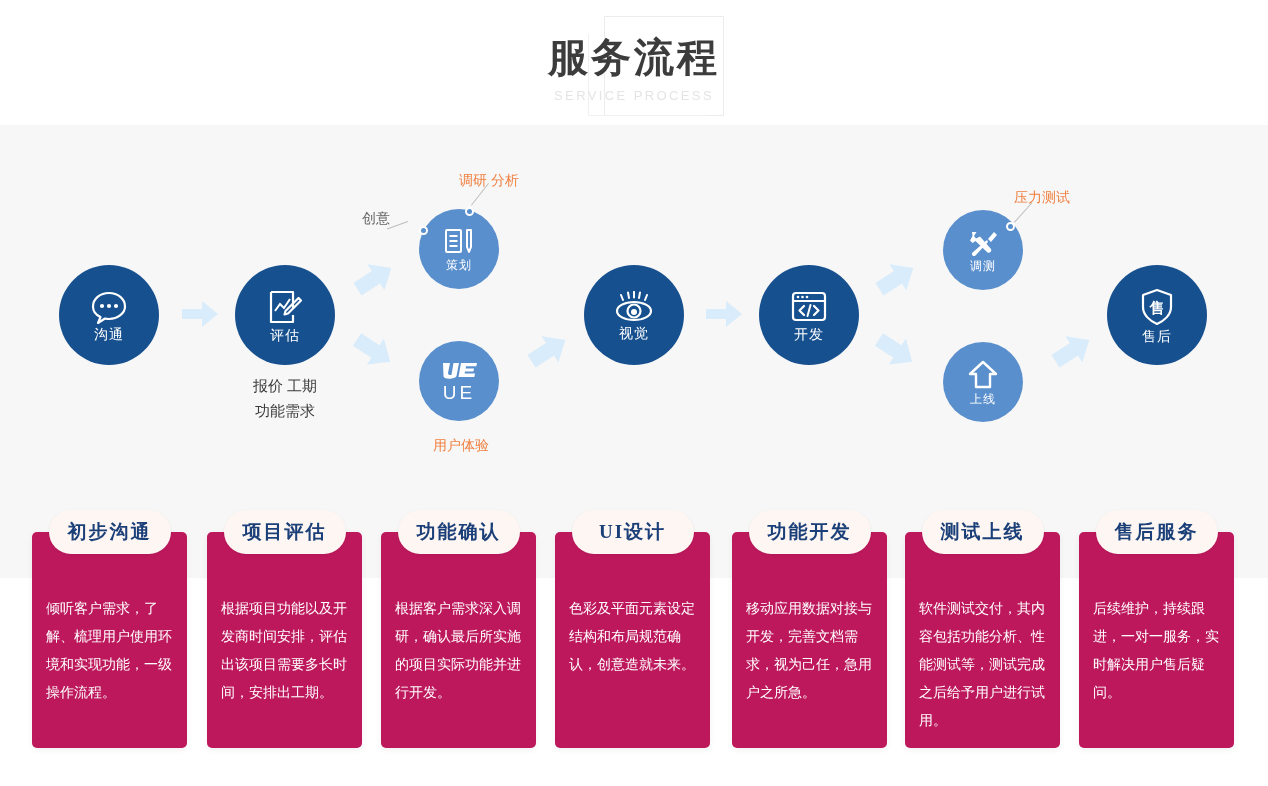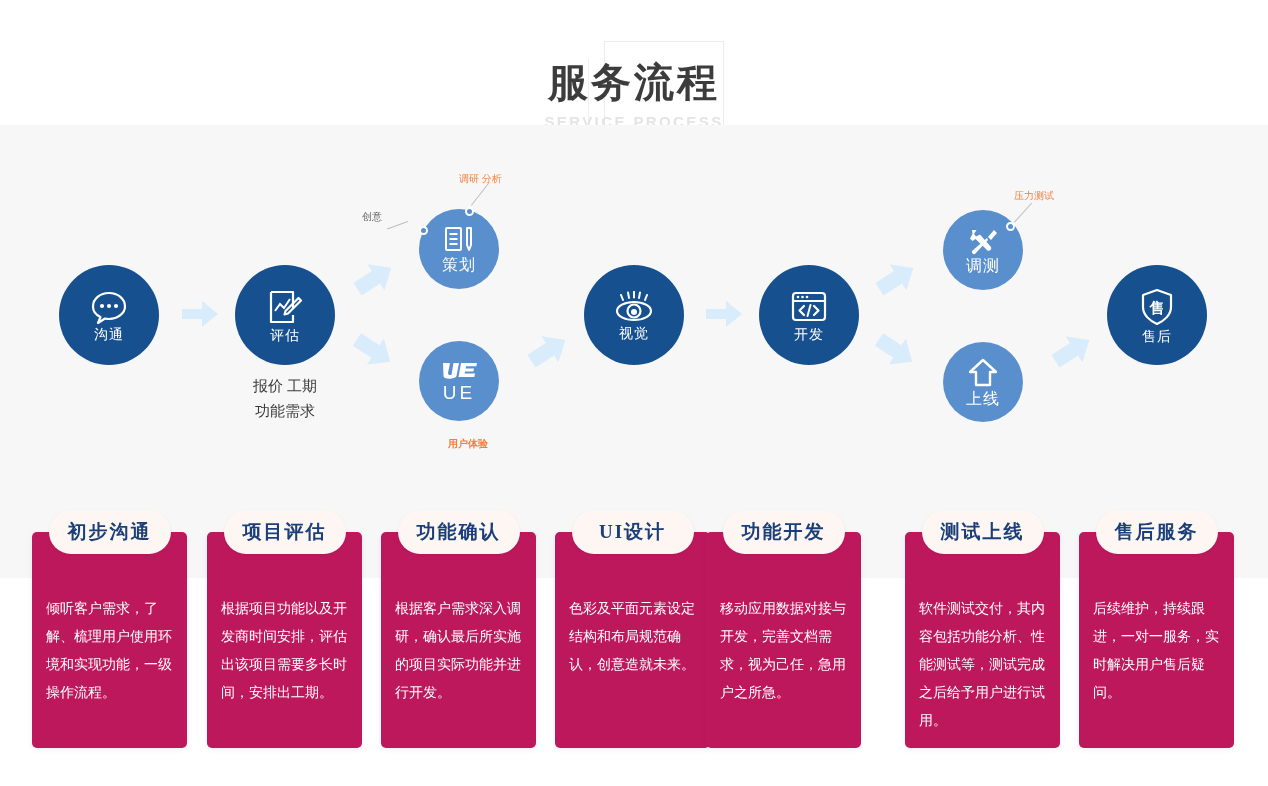--- a/index.html
+++ b/index.html
@@ -5,57 +5,57 @@
   * { box-sizing: border-box; margin: 0; padding: 0; }
   html, body {
     width: 1268px; height: 786px;
     background: #ffffff;
     font-family: "Liberation Sans", "DejaVu Sans", sans-serif;
     overflow: hidden;
   }
   .page { position: relative; width: 1268px; height: 786px; background: #ffffff; }
 
   
-  .header { position: absolute; left: 0; top: 0; width: 1268px; height: 125px; background: #ffffff; margin-top: 25px; }
+  .header { position: absolute; left: 0; top: 0; width: 1268px; height: 125px; background: #ffffff; }
   .title-wrap { position: absolute; left: 50%; top: 14px; transform: translateX(-50%); width: 300px; height: 104px; }
   .deco-frame {
     position: absolute; left: 120px; top: 2px; width: 120px; height: 100px;
     border: 1px solid #ececec;
   }
   .deco-frame2 {
     position: absolute; left: 104px; top: 20px; width: 120px; height: 82px;
     border-left: 1px solid #f0f0f0; border-bottom: 1px solid #f0f0f0;
   }
   .main-title {
     position: absolute; left: 0; top: 16px; width: 300px; text-align: center;
     font-family: "Liberation Serif", "DejaVu Serif", serif;
     font-size: 40px; font-weight: 700; color: #3c3c3c; letter-spacing: 3px;
   }
   .sub-title {
     position: absolute; left: 0; top: 74px; width: 300px; text-align: center;
-    font-size: 15px; color: #e4e4e4; letter-spacing: 2.4px; font-weight: 700;
+    font-size: 13px; color: #e4e4e4; letter-spacing: 2.4px; font-weight: 400;
   }
 
   
   .band { position: absolute; left: 0; top: 125px; width: 1268px; height: 453px; background: #f7f7f7; }
 
   
   .node { position: absolute; border-radius: 50%; color: #fff; text-align: center;
           display: flex; flex-direction: column; align-items: center; justify-content: center; }
   .node.dark { background: #17508f; }
   .node.light { background: #5a8fcd; }
   .node .ico { display: block; line-height: 0; margin-bottom: 3px; }
   .node .lbl { font-size: 14px; letter-spacing: 1px; line-height: 1; }
-  .node.small .lbl { font-size: 16px; }
+  .node.small .lbl { font-size: 12px; }
 
   .node-caption {
     position: absolute; text-align: center; color: #3a3a3a;
     font-size: 15px; line-height: 25px; white-space: pre-line;
   }
-  .anno { position: absolute; font-size: 10px; white-space: nowrap; }
+  .anno { position: absolute; font-size: 14px; white-space: nowrap; }
   .anno.orange { color: #f08040; }
   .anno.gray { color: #666666; }
   .leader { position: absolute; background: #bdbdbd; height: 1px; transform-origin: 0 0; }
   .dot { position: absolute; width: 9px; height: 9px; border-radius: 50%;
          background: #ffffff; border: 2px solid #ffffff; }
   .dot i { display: block; width: 100%; height: 100%; border-radius: 50%; background: #5a8fcd; }
 
   
   .arrow { position: absolute; }
 
@@ -176,21 +176,21 @@
 
   <div class="node light small" style="left:419px; top:341px; width:80px; height:80px;">
     <span class="ico">
       <svg width="40" height="20" viewBox="0 0 40 20">
         <path d="M4 3 L11 3 L9 13 C9 15 11 15.5 12.5 14.8 L14.5 3 L20 3 L17.5 16 C16.5 19 6 20 4.5 16.5 Z" fill="#fff"></path>
         <path d="M22 3 L38 3 L37.3 6.3 L27 6.3 L26.6 8.4 L35 8.4 L34.4 11.4 L26 11.4 L25.6 13.6 L36 13.6 L35.3 17 L19.5 17 Z" fill="#fff"></path>
       </svg>
     </span>
     <span class="lbl" style="font-size:19px; letter-spacing:3px;">UE</span>
   </div>
-  <div class="anno orange" style="left:448px; top:437px;font-weight:bold;">用户体验</div>
+  <div class="anno orange" style="left:433px; top:437px;">用户体验</div>
 
   <div class="node dark" style="left:584px; top:265px; width:100px; height:100px;">
     <span class="ico">
       <svg width="44" height="32" viewBox="0 0 44 32">
         <path d="M9 4 L11 9 M16 1.5 L17 7 M22 0.8 L22 6.5 M28 1.5 L27 7 M35 4 L33 9" stroke="#fff" stroke-width="2" stroke-linecap="round"></path>
         <ellipse cx="22" cy="20" rx="17" ry="9" fill="none" stroke="#fff" stroke-width="2.2"></ellipse>
         <circle cx="22" cy="20" r="6.5" fill="none" stroke="#fff" stroke-width="2.2"></circle>
         <circle cx="22" cy="21" r="3" fill="#fff"></circle>
       </svg>
     </span>
@@ -263,21 +263,21 @@
     <div class="card" style="left:381px;">
       <div class="card-tab">功能确认</div>
       <div class="card-body">根据客户需求深入调研，确认最后所实施的项目实际功能并进行开发。</div>
     </div>
 
     <div class="card" style="left:555px;">
       <div class="card-tab">UI设计</div>
       <div class="card-body">色彩及平面元素设定结构和布局规范确认，创意造就未来。</div>
     </div>
 
-    <div class="card" style="left:706px;">
+    <div class="card" style="left:732px;">
       <div class="card-tab">功能开发</div>
       <div class="card-body">移动应用数据对接与开发，完善文档需求，视为己任，急用户之所急。</div>
     </div>
 
     <div class="card" style="left:905px;">
       <div class="card-tab">测试上线</div>
       <div class="card-body">软件测试交付，其内容包括功能分析、性能测试等，测试完成之后给予用户进行试用。</div>
     </div>
 
     <div class="card" style="left:1079px;">

